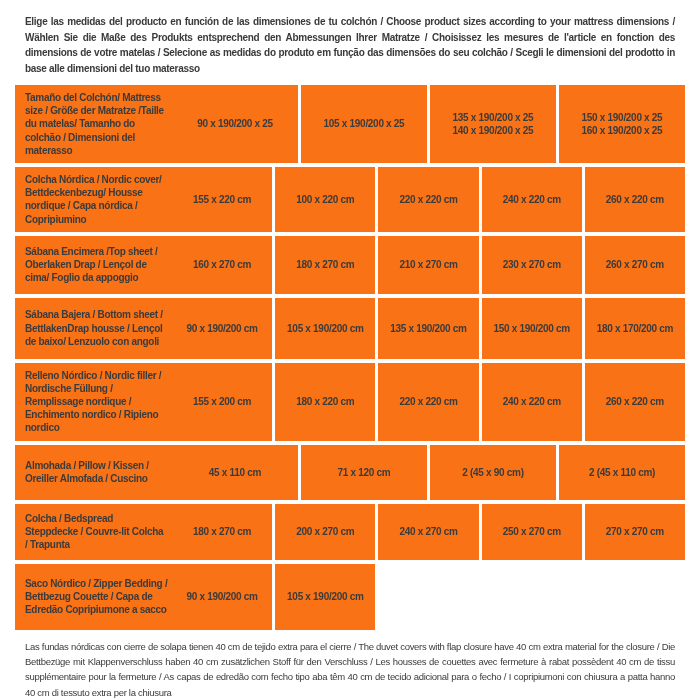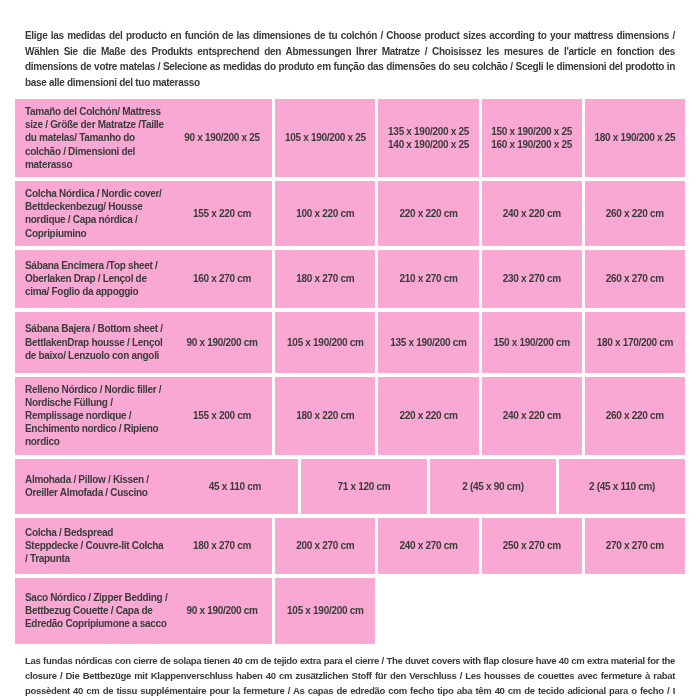--- a/index.html
+++ b/index.html
@@ -3,37 +3,37 @@
 <meta charset="utf-8">
 <style>
   html,body{margin:0;padding:0;}
   body{
     width:700px;height:700px;
     background:#ffffff;
     font-family:"Liberation Sans","DejaVu Sans",sans-serif;
     color:#3b3b3b;
     -webkit-font-smoothing:antialiased;
   }
-  .page{width:700px;height:584px;box-sizing:border-box;padding-top:28px;}
+  .page{width:700px;height:584px;box-sizing:border-box;padding-top:14px;}
   .intro{
     margin:0 25px 9px 25px;
     font-size:10px;font-weight:bold;letter-spacing:-0.3px;
     line-height:1.55;
     text-align:justify;
     color:#3a3a3a;
   }
   .size-table{margin:0 15px;}
   .row{
     display:flex;
     align-items:stretch;
     margin-top:4px;
   }
   .row:first-child{margin-top:0;}
   .cell{
-    background:#f9a8d4;
+    background:#f97316;
     display:flex;
     align-items:center;
     box-sizing:border-box;
     font-weight:bold;
     font-size:10px;
     letter-spacing:-0.3px;
     line-height:1.32;
   }
   .cell.label{
     width:157px;
@@ -50,21 +50,21 @@
   }
   .cell.value + .cell.value{
     border-left:3px solid #ffffff;
   }
   .cell.value.empty{
     background:#ffffff;
     border-left:2px solid #d8d8d8;
   }
   .footnote{
     margin:9px 25px 0 25px;
-    font-size:9.5px;font-weight:bold;letter-spacing:-0.3px;
+    font-size:9.5px;font-weight:normal;letter-spacing:-0.3px;
     line-height:1.62;
     text-align:justify;
     color:#3a3a3a;
   }
 </style>
 </head>
 <body>
 
 <div class="page">
 
@@ -73,21 +73,20 @@
   <div class="size-table">
 
     <div class="row" style="min-height:70px">
       <div class="cell label">Tamaño del Colchón/ Mattress size / Größe der Matratze /Taille du matelas/ Tamanho do colchão / Dimensioni del materasso</div>
       <div class="cell value">90 x 190/200 x 25</div>
       <div class="cell value">105 x 190/200 x 25</div>
       <div class="cell value">135 x 190/200 x 25
 140 x 190/200 x 25</div>
       <div class="cell value">150 x 190/200 x 25
 160 x 190/200 x 25</div>
-      <div class="cell value">180 x 190/200 x 25</div>
     </div>
 
     <div class="row" style="min-height:62px">
       <div class="cell label">Colcha Nórdica / Nordic cover/ Bettdeckenbezug/ Housse nordique / Capa nórdica / Copripiumino</div>
       <div class="cell value">155 x 220 cm</div>
       <div class="cell value">100 x 220 cm</div>
       <div class="cell value">220 x 220 cm</div>
       <div class="cell value">240 x 220 cm</div>
       <div class="cell value">260 x 220 cm</div>
     </div>

